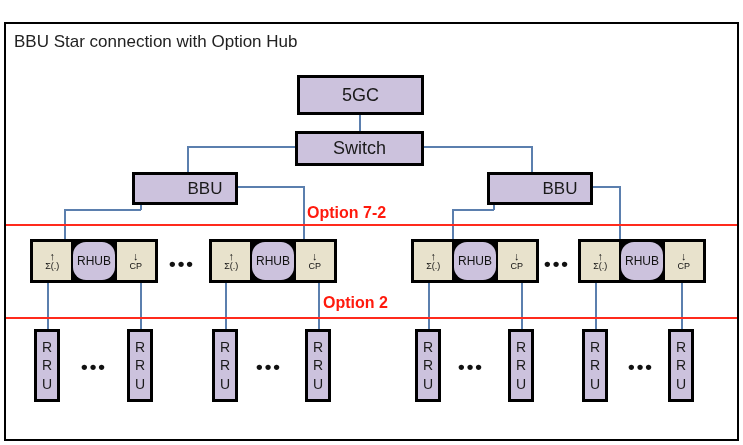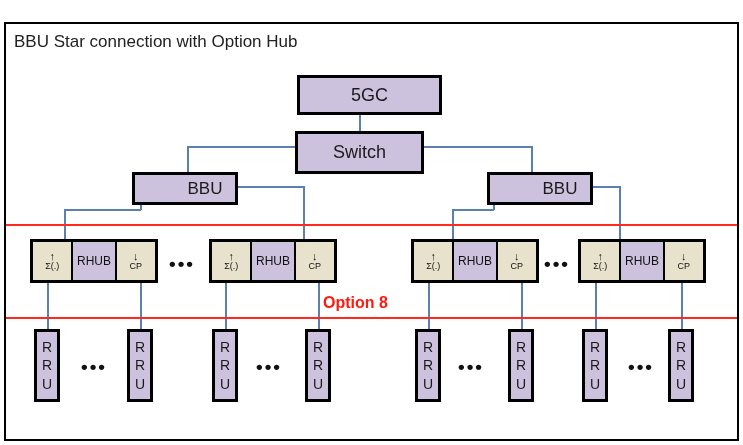--- a/index.html
+++ b/index.html
@@ -50,21 +50,21 @@
     line-height:1.05;
   }
   .cell-side{
     background:#e8e2cc;width:39px;
     font-size:9px;color:#111;
   }
   .cell-side .arr{font-size:11px;line-height:1;}
   .cell-side .lbl{font-size:9px;line-height:1.1;}
   .cell-mid{
     background:#ccc2dd;width:42px;
-    font-size:12px;color:#111;justify-content:center;
+    font-size:12px;color:#111;justify-content:center;border-radius:13px;
   }
   .cell-gap{width:2px;background:#000;}
 
   
   .rru{
     position:absolute;box-sizing:border-box;
     width:26px;height:73px;
     background:#ccc2dd;border:3px solid #000;
     display:flex;flex-direction:column;align-items:center;justify-content:center;
     font-size:14px;color:#1a1a1a;line-height:1.32;
@@ -128,25 +128,25 @@
 
   <div class="ln lnv" style="left:47px;top:282px;height:47px;"></div>
   <div class="ln lnv" style="left:140px;top:282px;height:47px;"></div>
   <div class="ln lnv" style="left:225px;top:282px;height:47px;"></div>
   <div class="ln lnv" style="left:318px;top:282px;height:47px;"></div>
   <div class="ln lnv" style="left:428px;top:282px;height:47px;"></div>
   <div class="ln lnv" style="left:521px;top:282px;height:47px;"></div>
   <div class="ln lnv" style="left:595px;top:282px;height:47px;"></div>
   <div class="ln lnv" style="left:681px;top:282px;height:47px;"></div>
 
-  <div class="node node-5gc" style="left:297px;top:75px;width:145px;height:40px;">
+  <div class="node node-5gc" style="left:297px;top:75px;width:127px;height:40px;">
     <span>5GC</span>
   </div>
 
-  <div class="node node-switch" style="left:295px;top:131px;width:129px;height:43px;">
+  <div class="node node-switch" style="left:295px;top:131px;width:129px;height:35px;">
     <span>Switch</span>
   </div>
 
   <div class="node node-bbu" style="left:132px;top:172px;width:106px;height:33px;">
     <span>BBU</span>
   </div>
 
   <div class="node node-bbu" style="left:487px;top:172px;width:106px;height:33px;">
     <span>BBU</span>
   </div>
@@ -212,23 +212,24 @@
     <div class="cell cell-side">
       <span class="arr">↓</span>
       <span class="lbl">CP</span>
     </div>
   </div>
 
   <div class="dots" style="left:169px;top:254px;">•••</div>
   <div class="dots" style="left:544px;top:254px;">•••</div>
 
   <div class="redline" style="top:224px;"></div>
+  <div class="option-lbl" style="left:307px;top:204px;">Option 7-2</div>
 
   <div class="redline" style="top:317px;"></div>
-  <div class="option-lbl" style="left:323px;top:294px;">Option 8</div>
+  <div class="option-lbl" style="left:323px;top:294px;">Option 2</div>
 
   <div class="rru" style="left:34px;top:329px;">
     <span>R</span>
     <span>R</span>
     <span>U</span>
   </div>
   <div class="rru" style="left:127px;top:329px;">
     <span>R</span>
     <span>R</span>
     <span>U</span>

